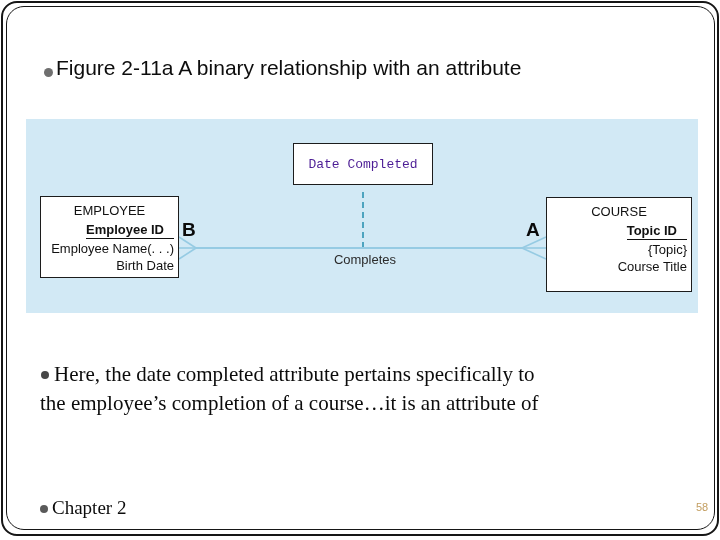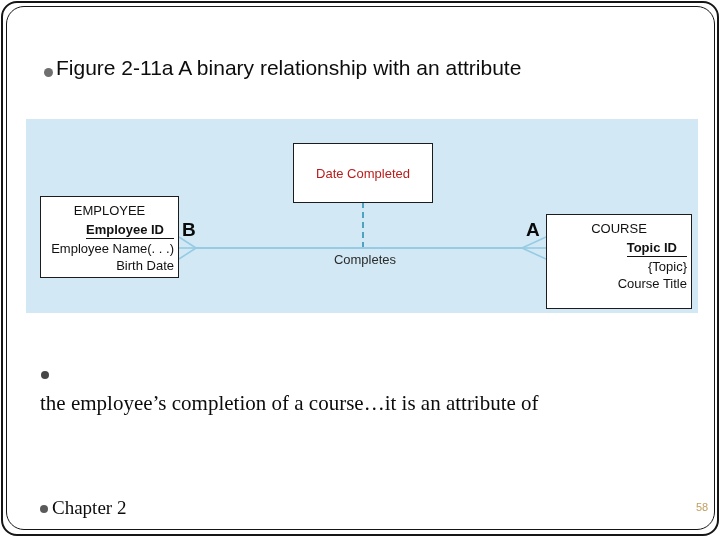--- a/index.html
+++ b/index.html
@@ -32,24 +32,24 @@
   }
   .diagram svg{position:absolute;left:0;top:0;}
   .entity-box{
     position:absolute;background:#ffffff;border:1.5px solid #1c1c1c;
     font-size:13px;color:#111;line-height:17px;box-sizing:border-box;
   }
   .entity-name{text-align:center;padding-top:5px;padding-bottom:2px;}
   .entity-attrs{padding-left:6px;padding-right:4px;text-align:right;}
   .key-attr{font-weight:bold;display:inline-block;border-bottom:1.5px solid #111;padding-right:10px;margin-bottom:1px;}
   .attr-box{
-    position:absolute;left:267px;top:24px;width:140px;height:60px;
+    position:absolute;left:267px;top:24px;width:140px;height:42px;
     background:#ffffff;border:1.5px solid #1c1c1c;box-sizing:border-box;
     display:flex;align-items:center;justify-content:center;
-    font-size:13px;color:#b91c1c;
+    font-size:13px;color:#4c1d95;font-family:Liberation Mono, monospace;
   }
   .card-label{
     position:absolute;font-weight:bold;font-size:19px;color:#0a0a0a;
   }
   .card-label-b{left:156px;top:100px;}
   .card-label-a{left:500px;top:100px;}
   .relationship-label{
     position:absolute;left:289px;top:133px;width:100px;text-align:center;
     font-size:13px;color:#2b2b2b;
   }
@@ -104,37 +104,37 @@
 
   <div class="entity-box" style="left:14px;top:77px;width:139px;height:82px;">
     <div class="entity-name">EMPLOYEE</div>
     <div class="entity-attrs">
       <span class="key-attr">Employee ID</span>
       <div>Employee Name(. . .)</div>
       <div>Birth Date</div>
     </div>
   </div>
 
-  <div class="entity-box" style="left:520px;top:78px;width:146px;height:95px;margin-top:17px;">
+  <div class="entity-box" style="left:520px;top:78px;width:146px;height:95px;">
     <div class="entity-name">COURSE</div>
     <div class="entity-attrs">
       <span class="key-attr">Topic ID</span>
       <div>{Topic}</div>
       <div>Course Title</div>
     </div>
   </div>
 
   <div class="card-label card-label-b">B</div>
   <div class="card-label card-label-a">A</div>
 
   <div class="relationship-label">Completes</div>
 </div>
 
 <div class="body-text">
-  <div><span class="bullet body-bullet"></span></div>
+  <div><span class="bullet body-bullet"></span><span>Here, the date completed attribute pertains specifically to</span></div>
   <div><span>the employee’s completion of a course…it is an attribute of</span></div>
 </div>
 
 <div class="chapter">
   <span class="bullet chapter-bullet"></span>
   <span>Chapter 2</span>
 </div>
 <div class="page-number">58</div>
 
 </body></html>

